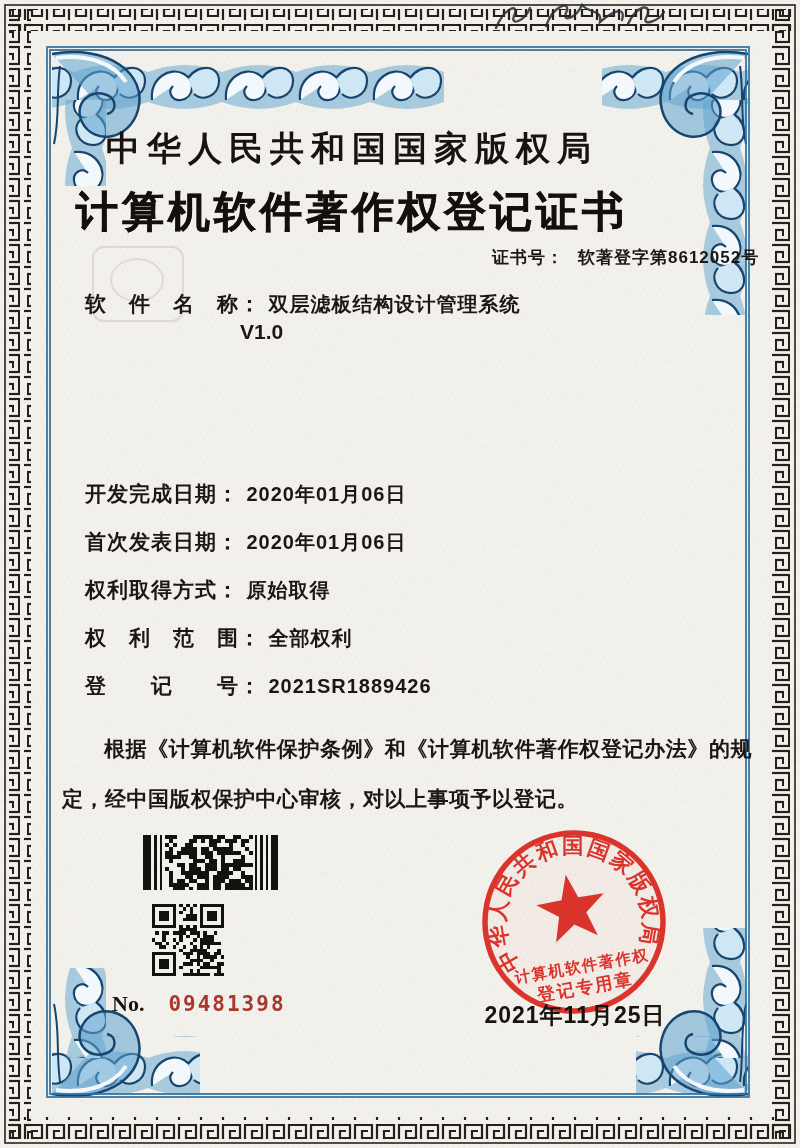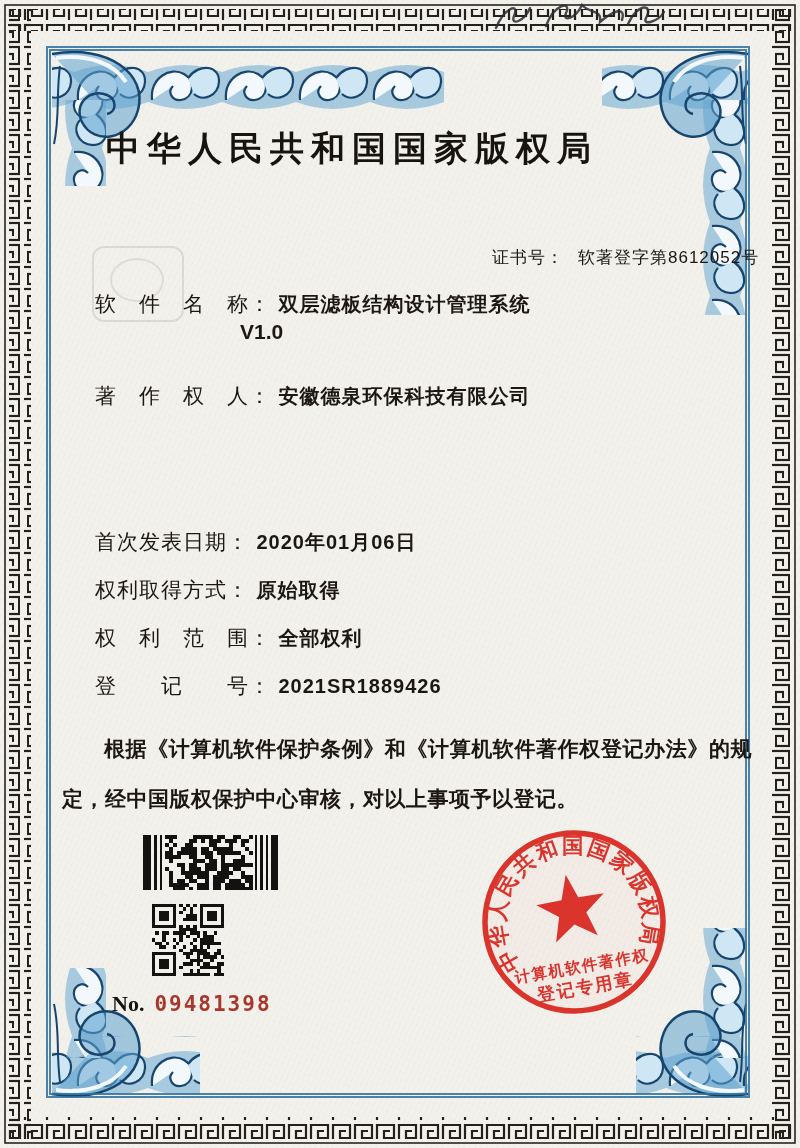--- a/index.html
+++ b/index.html
@@ -24,41 +24,41 @@
     position:absolute;left:0;top:126px;width:704px;text-align:center;
     font-size:34px;font-weight:bold;color:#17130f;letter-spacing:7px;
   }
   .cert-title{
     position:absolute;left:0;top:184px;width:704px;text-align:center;
     font-size:42px;font-weight:bold;color:#14100c;letter-spacing:4px;
     -webkit-text-stroke:0.6px #14100c;
   }
   .cert-no{
     position:absolute;left:492px;top:246px;
-    font-size:17px;font-weight:normal;color:#1c1713;letter-spacing:1px;white-space:nowrap;
+    font-size:17px;font-weight:bold;color:#1c1713;letter-spacing:1px;white-space:nowrap;
   }
   .cert-no .gap{display:inline-block;width:14px;}
   .row{position:absolute;left:85px;white-space:nowrap;color:#1c1713;}
-  .row .lbl{font-size:21px;font-weight:normal;letter-spacing:1px;display:inline-block;min-width:152px;margin-left:10px;}
+  .row .lbl{font-size:21px;font-weight:bold;letter-spacing:1px;display:inline-block;min-width:152px;}
   .row .val{font-size:20px;font-weight:bold;margin-left:3px;letter-spacing:1px;}
   .val2{
     position:absolute;left:240px;top:320px;font-size:21px;font-weight:bold;color:#1c1713;text-align:right;
   }
   .statement{
     position:absolute;left:62px;top:724px;width:690px;
     font-size:21px;font-weight:bold;color:#1c1713;line-height:50px;
     text-indent:42px;letter-spacing:0.5px;text-align:justify;
   }
   .serial{
     position:absolute;left:112px;top:991px;font-size:22px;color:#17130f;white-space:nowrap;
     font-family:"Liberation Serif","DejaVu Serif",serif;font-weight:bold;
   }
   .serial .num{
     color:#a8382c;font-family:"DejaVu Sans Mono","Liberation Mono",monospace;
-    font-weight:bold;letter-spacing:2px;margin-left:10px;font-size:21px;
+    font-weight:bold;letter-spacing:2px;margin-left:24px;font-size:21px;
   }
   .issue-date{
     position:absolute;left:455px;top:1000px;width:240px;text-align:center;
     font-size:23px;font-weight:bold;color:#17130f;letter-spacing:1px;
   }
   .barcode{position:absolute;left:143px;top:835px;width:135px;height:55px;}
   .qr{position:absolute;left:152px;top:904px;width:72px;height:72px;}
   .seal{position:absolute;left:458px;top:806px;width:232px;height:232px;opacity:.92;}
   .handwriting{position:absolute;left:468px;top:0;width:230px;height:36px;opacity:.85;}
   .emboss{
@@ -136,35 +136,36 @@
       <path d="M78,26 C86,4 104,0 98,13 C94,23 108,18 114,5 C122,14 134,9 132,22 C146,10 158,6 154,20"></path>
       <path d="M160,24 C170,2 186,4 178,18 C174,26 190,22 196,12"></path>
     </g>
   </svg>
 
   <div class="emboss">
       <div class="inner"></div>
     </div>
 
   <div class="authority">中华人民共和国国家版权局</div>
+  <div class="cert-title">计算机软件著作权登记证书</div>
   <div class="cert-no">
     <span>证书号：</span><span class="gap"></span><span>软著登字第8612052号</span>
   </div>
 
   <div class="row" style="top:290px">
     <span class="lbl">软　件　名　称：</span>
     <span class="val">双层滤板结构设计管理系统</span>
   </div>
   <div class="val2">V1.0</div>
 
-  <div class="row" style="top:382px">
-    <span class="lbl">著　作　权　人：</span>
-    <span class="val">安徽德泉环保科技有限公司</span>
-  </div>
-
+
+  <div class="row" style="top:480px">
+    <span class="lbl">开发完成日期：</span>
+    <span class="val">2020年01月06日</span>
+  </div>
 
   <div class="row" style="top:528px">
     <span class="lbl">首次发表日期：</span>
     <span class="val">2020年01月06日</span>
   </div>
 
   <div class="row" style="top:624px">
     <span class="lbl">权　利　范　围：</span>
     <span class="val">全部权利</span>
   </div>
@@ -609,14 +610,15 @@
       <path id="ringPath" d="M -57 39 A 69 69 0 1 1 57 39" fill="none"></path>
       <text font-size="21.5" font-weight="bold" fill="#d8241c" letter-spacing="2.5">
         <textPath href="#ringPath" startOffset="50%" text-anchor="middle">中华人民共和国国家版权局</textPath>
       </text>
       <polygon fill="#d8241c" points="0,-48 8.5,-23.7 34.2,-23.1 13.8,-7.5 21.2,17.1 0,2.5 -21.2,17.1 -13.8,-7.5 -34.2,-23.1 -8.5,-23.7"></polygon>
       <text x="0" y="50" text-anchor="middle" font-size="15.5" font-weight="bold" fill="#d8241c" letter-spacing="1.5">计算机软件著作权</text>
       <text x="0" y="72" text-anchor="middle" font-size="17.5" font-weight="bold" fill="#d8241c" letter-spacing="2">登记专用章</text>
     </g>
   </svg>
 
+  <div class="issue-date">2021年11月25日</div>
 
 </div>
 
 </body></html>

